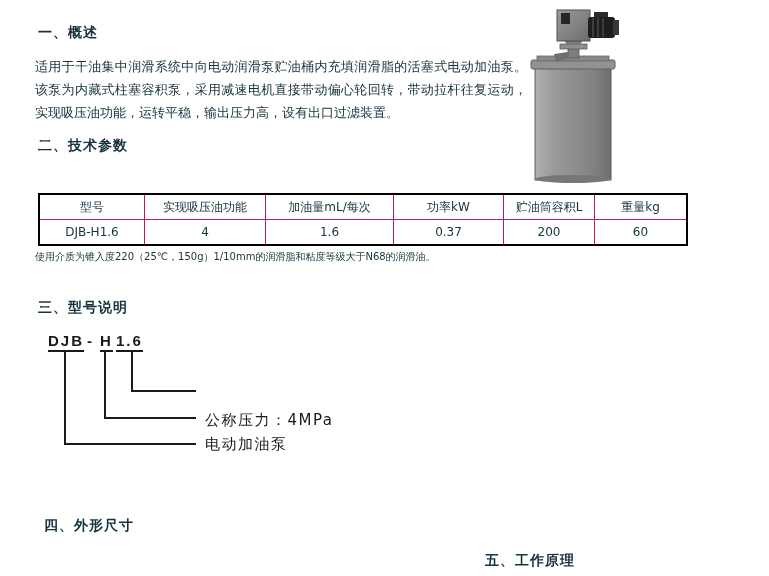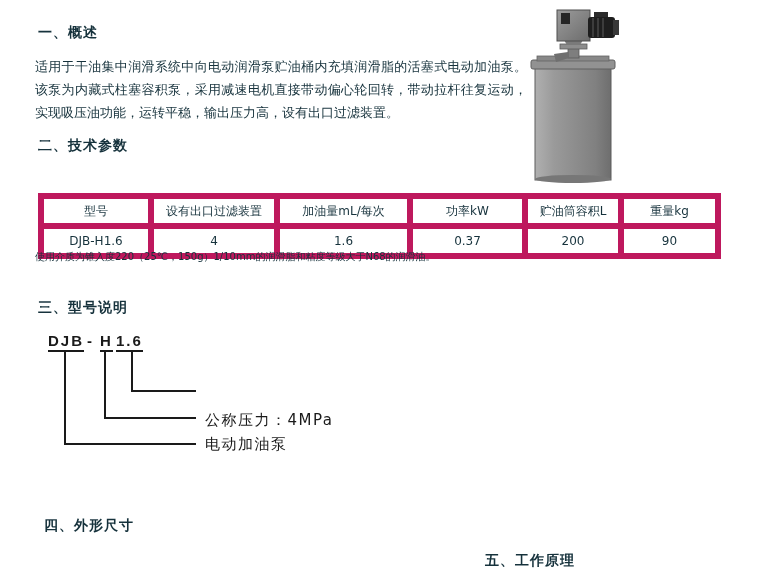--- a/index.html
+++ b/index.html
@@ -37,21 +37,21 @@
   
   table.params{
     position:absolute;
     left:38px;top:193px;
     border-collapse:collapse;
     font-size:12px;
     color:#16323c;
     table-layout:fixed;
   }
   table.params td{
-    border:6px solid #be185d;
+    border:1px solid #be185d;
     height:24px;
     text-align:center;
     vertical-align:middle;
     padding:0 2px;
     overflow:hidden;
     white-space:nowrap;
   }
   table.params{border:2px solid #000;}
   .c0{width:100px}.c1{width:116px}.c2{width:123px}.c3{width:105px}.c4{width:86px}.c5{width:87px}
   
@@ -122,33 +122,33 @@
     <rect x="74" y="14" width="2" height="19" fill="#3c3c3c"></rect>
     <rect x="85" y="16" width="6" height="15" fill="#383838"></rect>
   </svg>
 
   <div class="heading" style="left:38px;top:137px;">二、技术参数</div>
 
   <table class="params">
     <tbody>
         <tr>
       <td class="c0">型号</td>
-      <td class="c1">设有出口过滤装置</td>
+      <td class="c1">实现吸压油功能</td>
       <td class="c2">加油量mL/每次</td>
       <td class="c3">功率kW</td>
       <td class="c4">贮油筒容积L</td>
       <td class="c5">重量kg</td>
     </tr>
     <tr>
       <td>DJB-H1.6</td>
       <td>4</td>
       <td>1.6</td>
       <td>0.37</td>
       <td>200</td>
-      <td>90</td>
+      <td>60</td>
     </tr>
   </tbody>
     </table>
 
   <div class="note-text">使用介质为锥入度220（25℃，150g）1/10mm的润滑脂和粘度等级大于N68的润滑油。</div>
 
   <div class="heading" style="left:38px;top:299px;">三、型号说明</div>
 
   <span class="code-seg underlined" style="left:48px;">DJB</span>
   <span class="code-seg" style="left:87px;">-</span>

